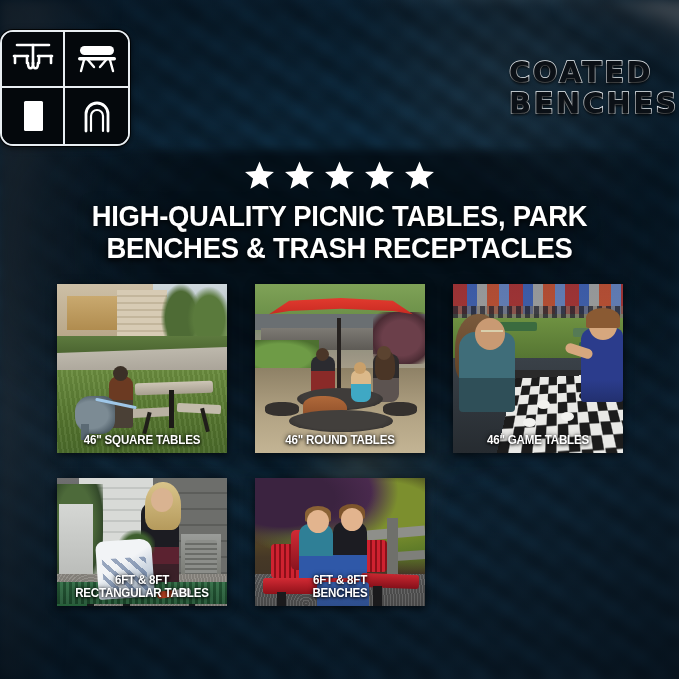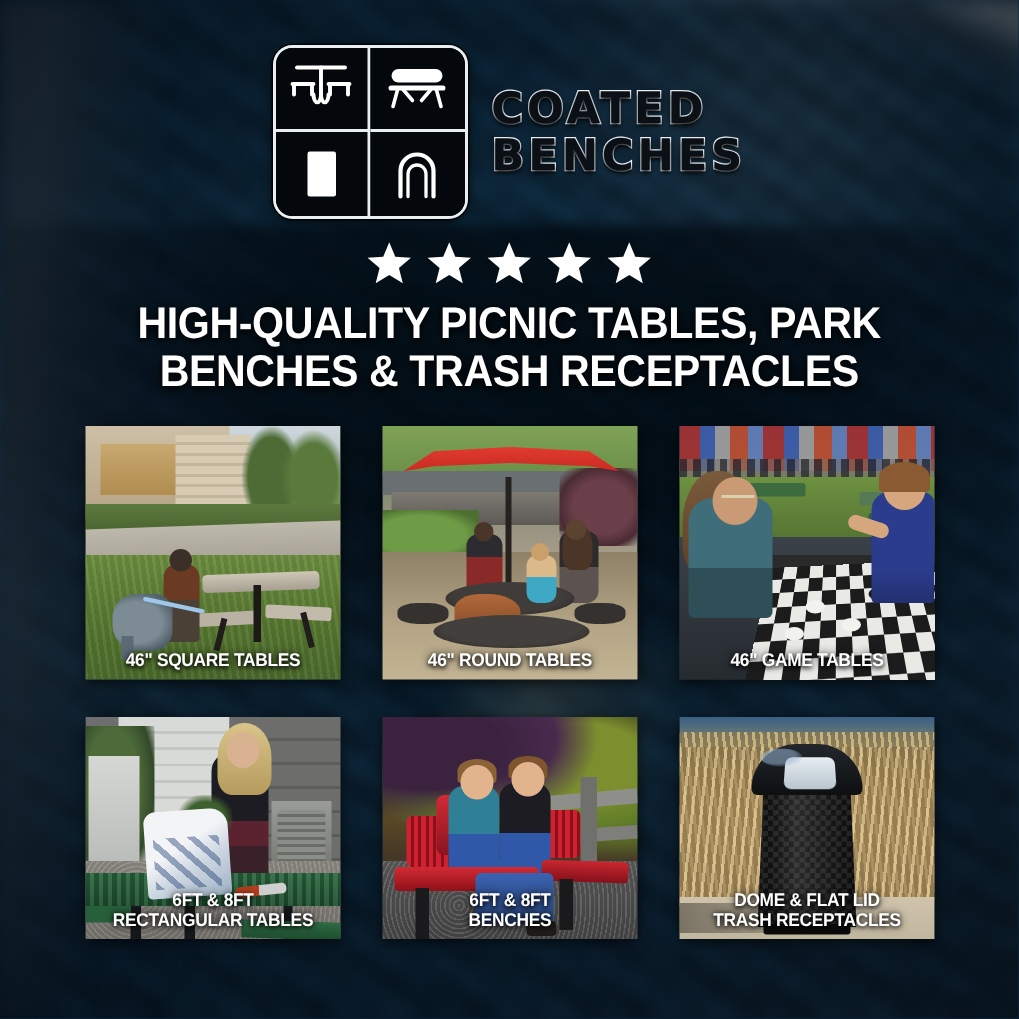--- a/index.html
+++ b/index.html
@@ -63,21 +63,21 @@
     background:radial-gradient(ellipse 62% 62% at 50% 22%, rgba(2,8,14,.72) 0 40%, rgba(0,0,0,0) 100%);
     filter:blur(4px);
   }
 
   
   #content{position:absolute;inset:0;}
 
   
   .logo-row{
     position:absolute;top:26px;left:0;right:0;height:124px;
-    display:flex;align-items:center;justify-content:center;gap:16px;
+    display:flex;align-items:center;justify-content:space-between;gap:16px;
   }
   .logo-mark{
     width:126px;height:112px;border-radius:13px;
     background:#04080c;
     border:2px solid #e8eef2;
     box-shadow:0 0 0 1px rgba(0,0,0,.8), 0 2px 7px rgba(0,0,0,.7);
     display:grid;grid-template-columns:1fr 1fr;grid-template-rows:1fr 1fr;
     overflow:hidden;
   }
   .logo-cell{
@@ -123,21 +123,21 @@
   .grid{
     position:absolute;left:57px;top:284px;width:566px;
     display:grid;grid-template-columns:repeat(3,170px);
     column-gap:28px;row-gap:25px;
   }
   .tile{
     position:relative;width:170px;height:169px;overflow:hidden;
     box-shadow:0 2px 8px rgba(0,0,0,.65);
     background:#20303a;
   }
-  .tile.row2{height:148px;}
+  .tile.row2{height:128px;}
   .tile-caption{
     position:absolute;left:0;right:0;bottom:6px;
     text-align:center;color:#fff;
     font-family:"Liberation Sans",sans-serif;
     font-weight:700;font-size:12.3px;line-height:1.04;
     letter-spacing:-.2px;transform:scaleX(.94);
     text-shadow:0 1px 3px rgba(0,0,0,.95),0 0 6px rgba(0,0,0,.85);
     white-space:pre-line;
   }
   .photo{position:absolute;inset:0;}
@@ -512,34 +512,16 @@
             <div class="ph p5-seat"></div>
           <div class="ph p5-legs"></div>
             <div class="ph p5-leg1"></div>
             <div class="ph p5-leg2"></div>
           <div class="ph p5-shoe"></div>
         </div>
         <div class="tile-caption">6FT &amp; 8FT
 BENCHES</div>
       </div>
 
-      <div class="tile row2">
-        <div class="photo">
-          <div class="ph p6-sky"></div>
-            <div class="ph p6-grass"></div>
-            <div class="ph p6-grass2"></div>
-          <div class="ph p6-walk"></div>
-            <div class="ph p6-shadow"></div>
-            <div class="ph p6-body"></div>
-          <div class="ph p6-mesh"></div>
-            <div class="ph p6-band"></div>
-            <div class="ph p6-dome"></div>
-          <div class="ph p6-opening"></div>
-            <div class="ph p6-domeshine"></div>
-            <div class="ph p6-base"></div>
-        </div>
-        <div class="tile-caption">DOME &amp; FLAT LID
-TRASH RECEPTACLES</div>
-      </div>
 
     </div>
   </div>
 </div>
 
 </body></html>

